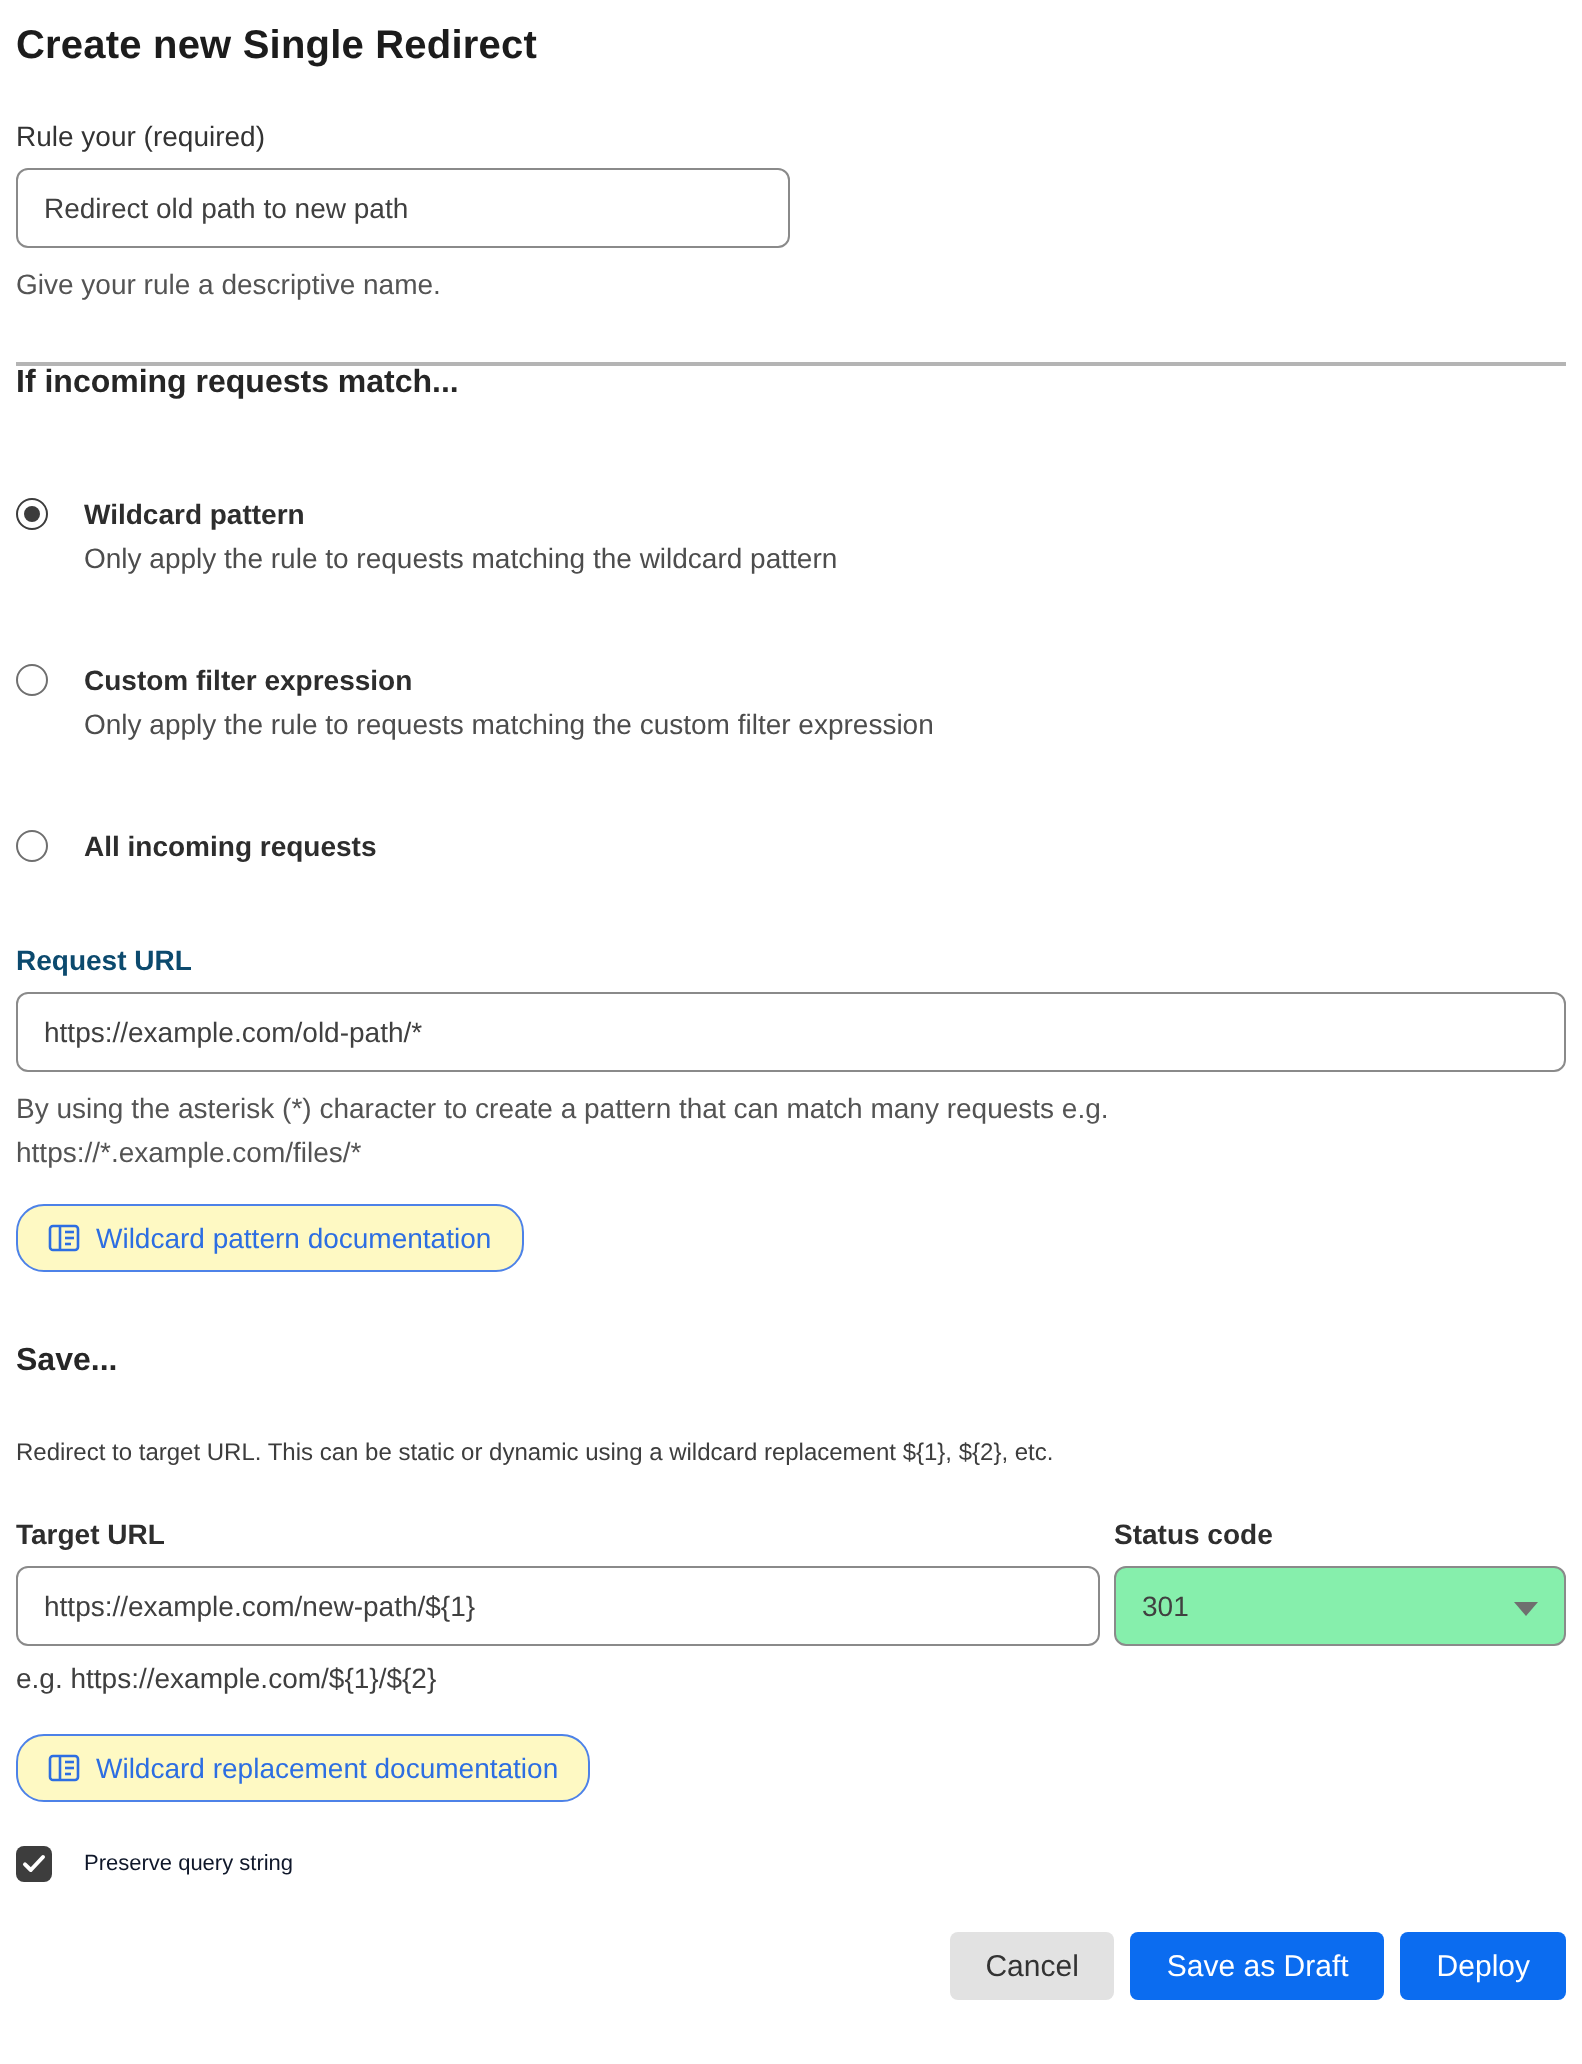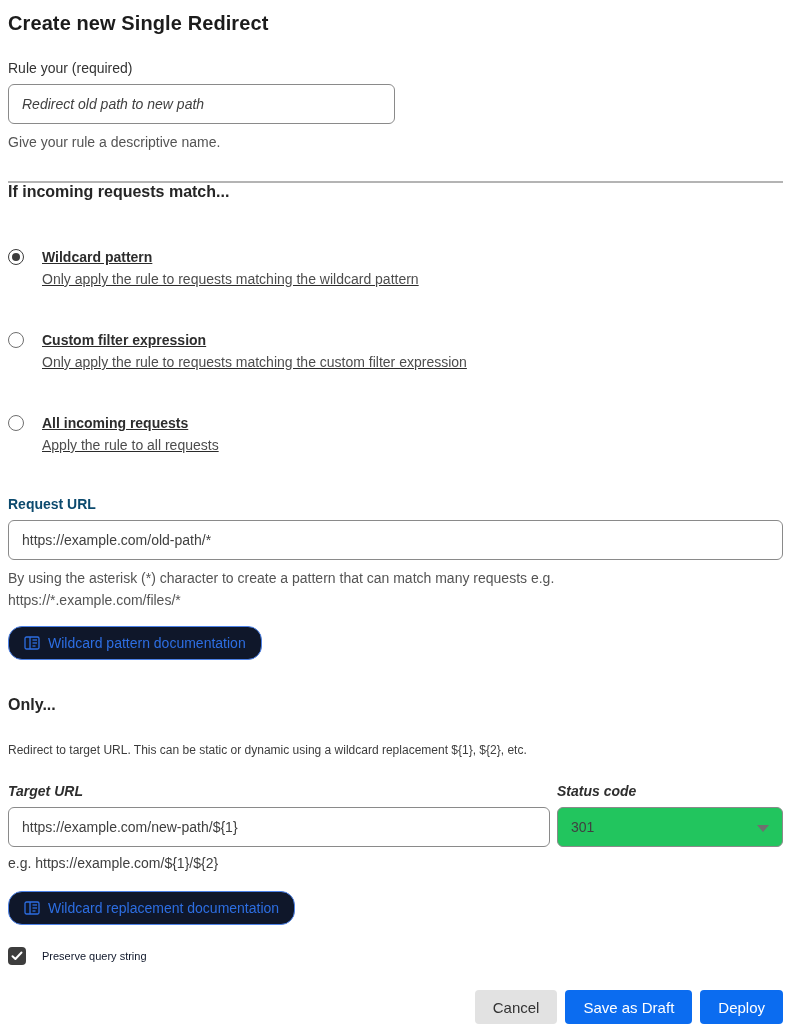--- a/index.html
+++ b/index.html
@@ -31,39 +31,39 @@
     border: 1px solid #8a8a8a;
     border-radius: 6px;
     padding: 0 13px;
     font-family: "Liberation Sans", "DejaVu Sans", sans-serif;
     font-size: 14px;
     color: #404040;
     background: #ffffff;
     outline: none;
     width: 100%;
   }
-  .rule-name-input { width: 387px; font-style: italic; }
+  .rule-name-input { width: 387px; }
   .helper-text {
     font-size: 14px;
     color: #545454;
     margin-top: 7px;
     line-height: 22px;
   }
   .divider {
     border: none;
     border-top: 2px solid #b4b4b4;
     margin-top: 28px;
   }
   .section-heading {
     font-size: 16px;
     font-weight: 700;
     color: #262626;
   }
   
-  .radio-group { margin-top: 46px; text-decoration: underline; }
+  .radio-group { margin-top: 46px; }
   .radio-option { display: flex; margin-bottom: 39px; cursor: pointer; }
   .radio-circle {
     flex: 0 0 16px;
     width: 16px; height: 16px;
     border-radius: 50%;
     border: 1px solid #6f6f6f;
     margin-top: 2px;
     position: relative;
     background: #fff;
   }
@@ -82,49 +82,48 @@
   
   .doc-button {
     display: inline-flex;
     align-items: center;
     gap: 8px;
     height: 28px;
     padding: 16px 15px;
     margin-top: 15px;
     border: 1px solid #4d82e8;
     border-radius: 14px;
-    background: #0f172a;
+    background: #fef9c3;
     color: #2d6ee2;
     font-family: "Liberation Sans", "DejaVu Sans", sans-serif;
     font-size: 14px;
     cursor: pointer;
   }
   .doc-button svg { display: block; }
   
   .then-paragraph {
     font-size: 12px;
     color: #3d3d3d;
     margin-top: 29px;
   }
   .two-col { display: flex; gap: 7px; margin-top: 26px; }
   .col-left { width: 542px; }
   .col-right { width: 226px; }
   .col-label {
     font-size: 14px;
     font-weight: 700;
     color: #2e2e2e;
     margin-bottom: 8px;
-    font-style: italic;
   }
   .select-box {
     position: relative;
     height: 40px;
     border: 1px solid #8a8a8a;
     border-radius: 6px;
-    background: #22c55e;
+    background: #86efac;
     display: flex;
     align-items: center;
     padding: 0 13px;
     font-size: 14px;
     color: #404040;
     cursor: pointer;
   }
   .select-arrow {
     position: absolute;
     right: 13px;
@@ -193,21 +192,20 @@
     <span class="radio-circle"></span>
     <span class="radio-texts">
       <div class="radio-label">Custom filter expression</div>
       <div class="radio-desc">Only apply the rule to requests matching the custom filter expression</div>
     </span>
   </div>
   <div class="radio-option">
     <span class="radio-circle"></span>
     <span class="radio-texts">
       <div class="radio-label">All incoming requests</div>
-      <div class="radio-desc">Apply the rule to all requests</div>
     </span>
   </div>
 </div>
 
 <div class="field-label bold" style="margin-top:4px;">Request URL</div>
 <input class="text-input" type="text" value="https://example.com/old-path/*" style="">
 <div class="helper-text">
   <div>By using the asterisk (*) character to create a pattern that can match many requests e.g.</div>
   <div>https://*.example.com/files/*</div>
 </div>
@@ -218,21 +216,21 @@
       <rect x="1" y="1" width="14" height="12" rx="1.5"></rect>
       <line x1="6" y1="1" x2="6" y2="13"></line>
       <line x1="8.5" y1="4" x2="13" y2="4"></line>
       <line x1="8.5" y1="7" x2="13" y2="7"></line>
       <line x1="8.5" y1="10" x2="11.5" y2="10"></line>
     </svg>
   </span>
   <span>Wildcard pattern documentation</span>
 </button>
 
-<h2 class="section-heading" style="margin-top:36px;">Only...</h2>
+<h2 class="section-heading" style="margin-top:36px;">Save...</h2>
 
 <p class="then-paragraph">Redirect to target URL. This can be static or dynamic using a wildcard replacement ${1}, ${2}, etc.</p>
 
 <div class="two-col">
   <div class="col-left">
     <div class="col-label">Target URL</div>
     <input class="text-input" type="text" value="https://example.com/new-path/${1}" style="">
     <div class="eg-text">e.g. https://example.com/${1}/${2}</div>
   </div>
   <div class="col-right">

